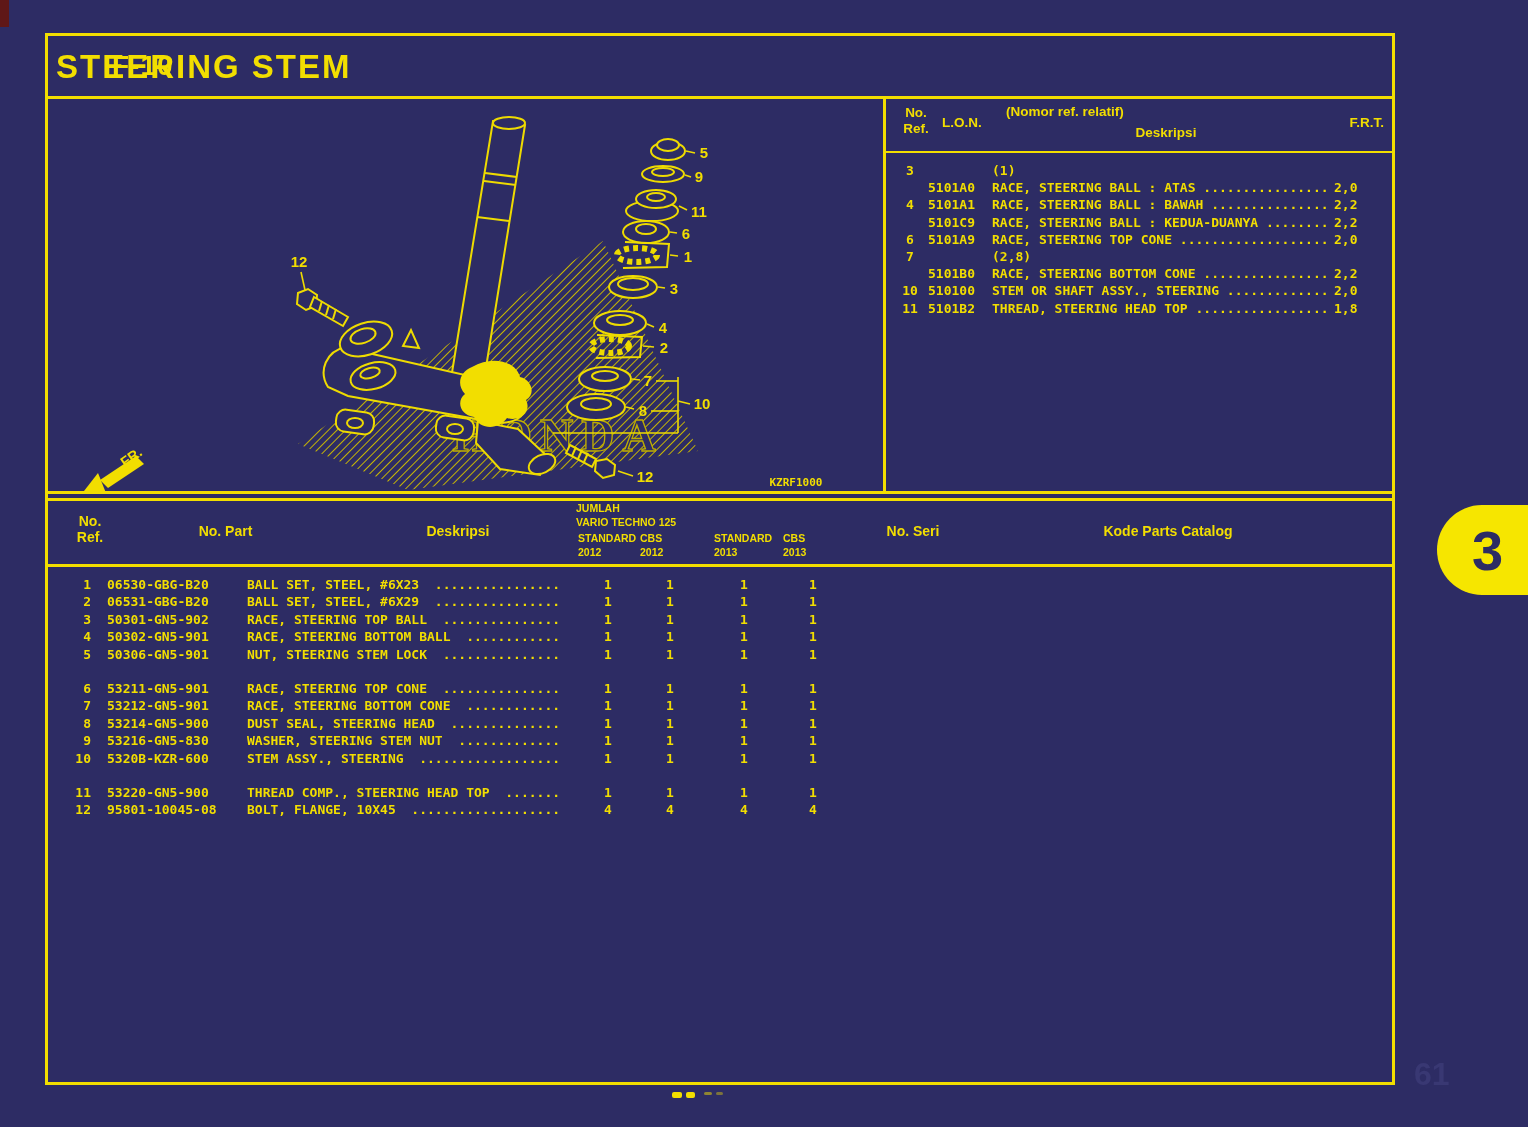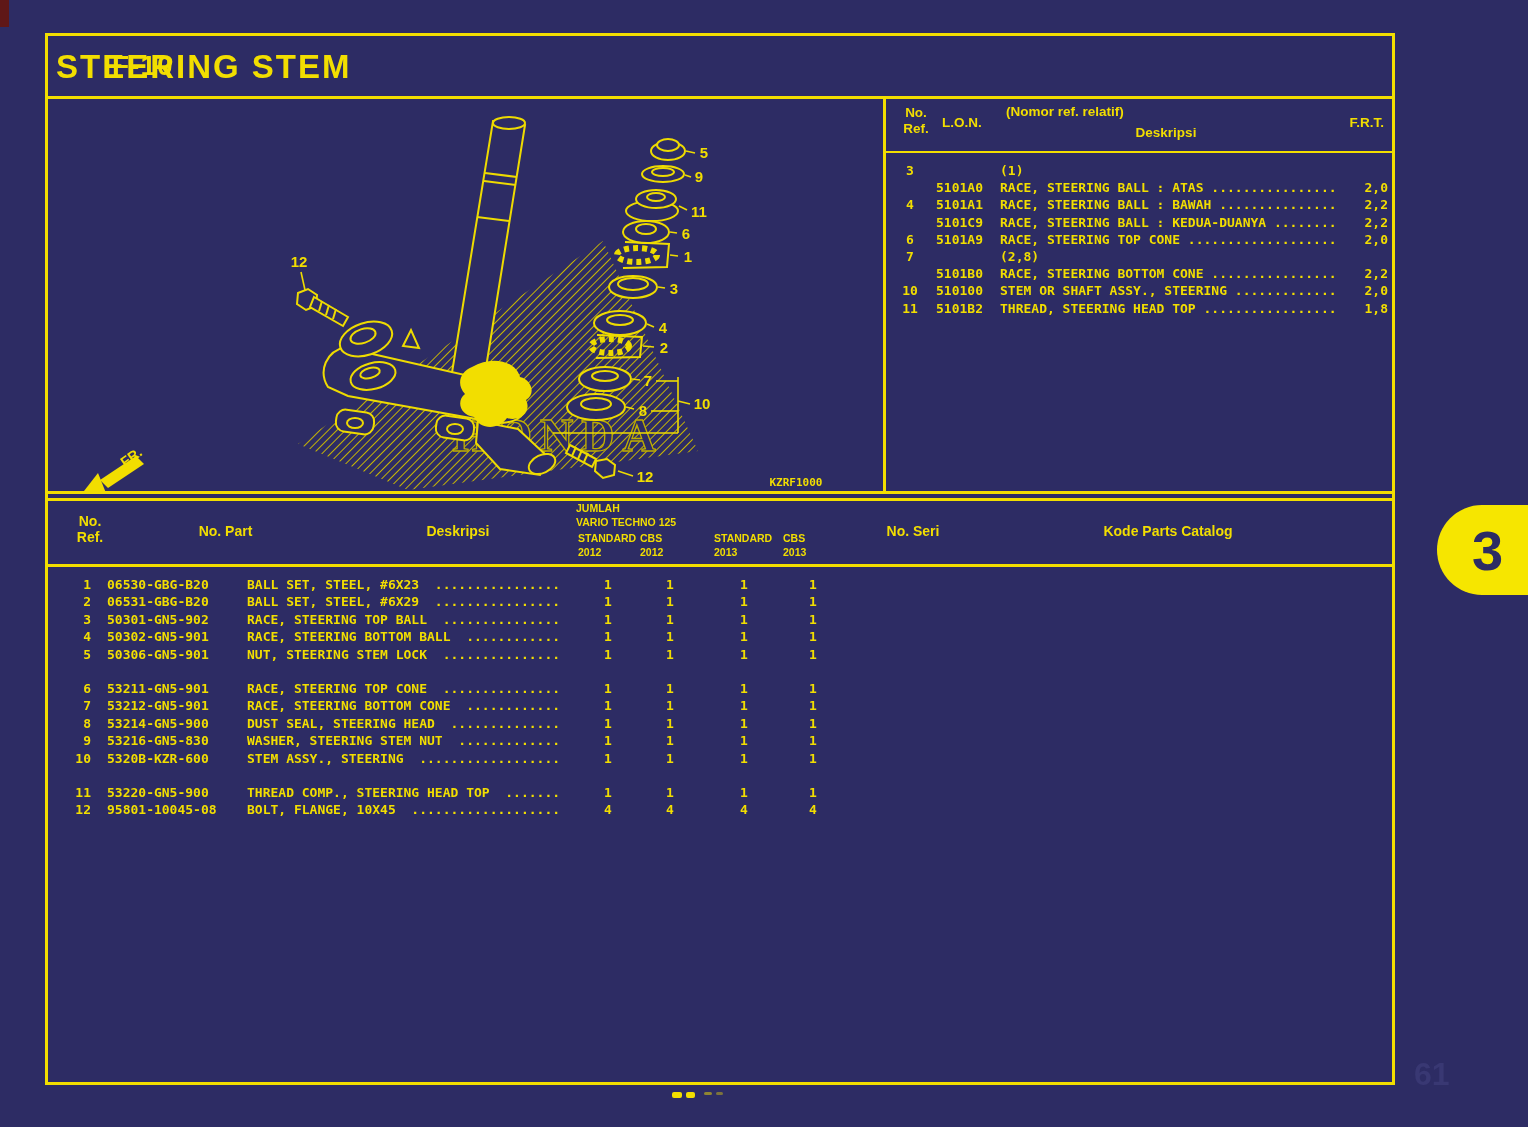--- a/index.html
+++ b/index.html
@@ -21,23 +21,23 @@
   
   .top-section{height:392px;border-bottom:3px solid #f2de00;display:flex;}
   .diagram-wrap{width:835px;position:relative;}
   .ref-table{flex:1;border-left:3px solid #f2de00;display:flex;flex-direction:column;}
   .ref-header{height:52px;border-bottom:2px solid #f2de00;position:relative;font-weight:bold;}
   .ref-header .h{position:absolute;font-size:13.5px;}
   .h-pre{white-space:pre-line;text-align:center;line-height:16px;}
   .ref-rows{padding-top:9px;font-family:"DejaVu Sans Mono", monospace;font-weight:bold;font-size:13px;}
   .ref-row{display:flex;line-height:17.2px;padding-left:6px;}
   .ref-row .c-ref{width:36px;text-align:center;}
-  .ref-row .c-lon{margin-left:8px;width:64px;}
+  .ref-row .c-lon{width:64px;}
   .ref-row .c-desc{flex:1;white-space:pre;}
-  .ref-row .c-frt{width:46px;text-align:right;padding-right:4px;}
+  .ref-row .c-frt{width:46px;text-align:left;padding-right:12px;}
   .spacer{height:4px;}
   
   .bottom-section{flex:1;border-top:3px solid #f2de00;display:flex;flex-direction:column;}
   .parts-header{height:63px;border-bottom:3px solid #f2de00;position:relative;font-weight:bold;}
   .parts-header .h{position:absolute;font-size:14px;text-align:center;}
   .parts-header .sh{position:absolute;font-size:10.5px;font-weight:bold;}
   .parts-rows{padding-top:9px;font-family:"DejaVu Sans Mono", monospace;font-weight:bold;font-size:13px;}
   .p-group{margin-bottom:17px;}
   .p-row{display:flex;line-height:17.4px;padding-left:3px;}
   .p-row .c-ref{width:40px;text-align:right;}

